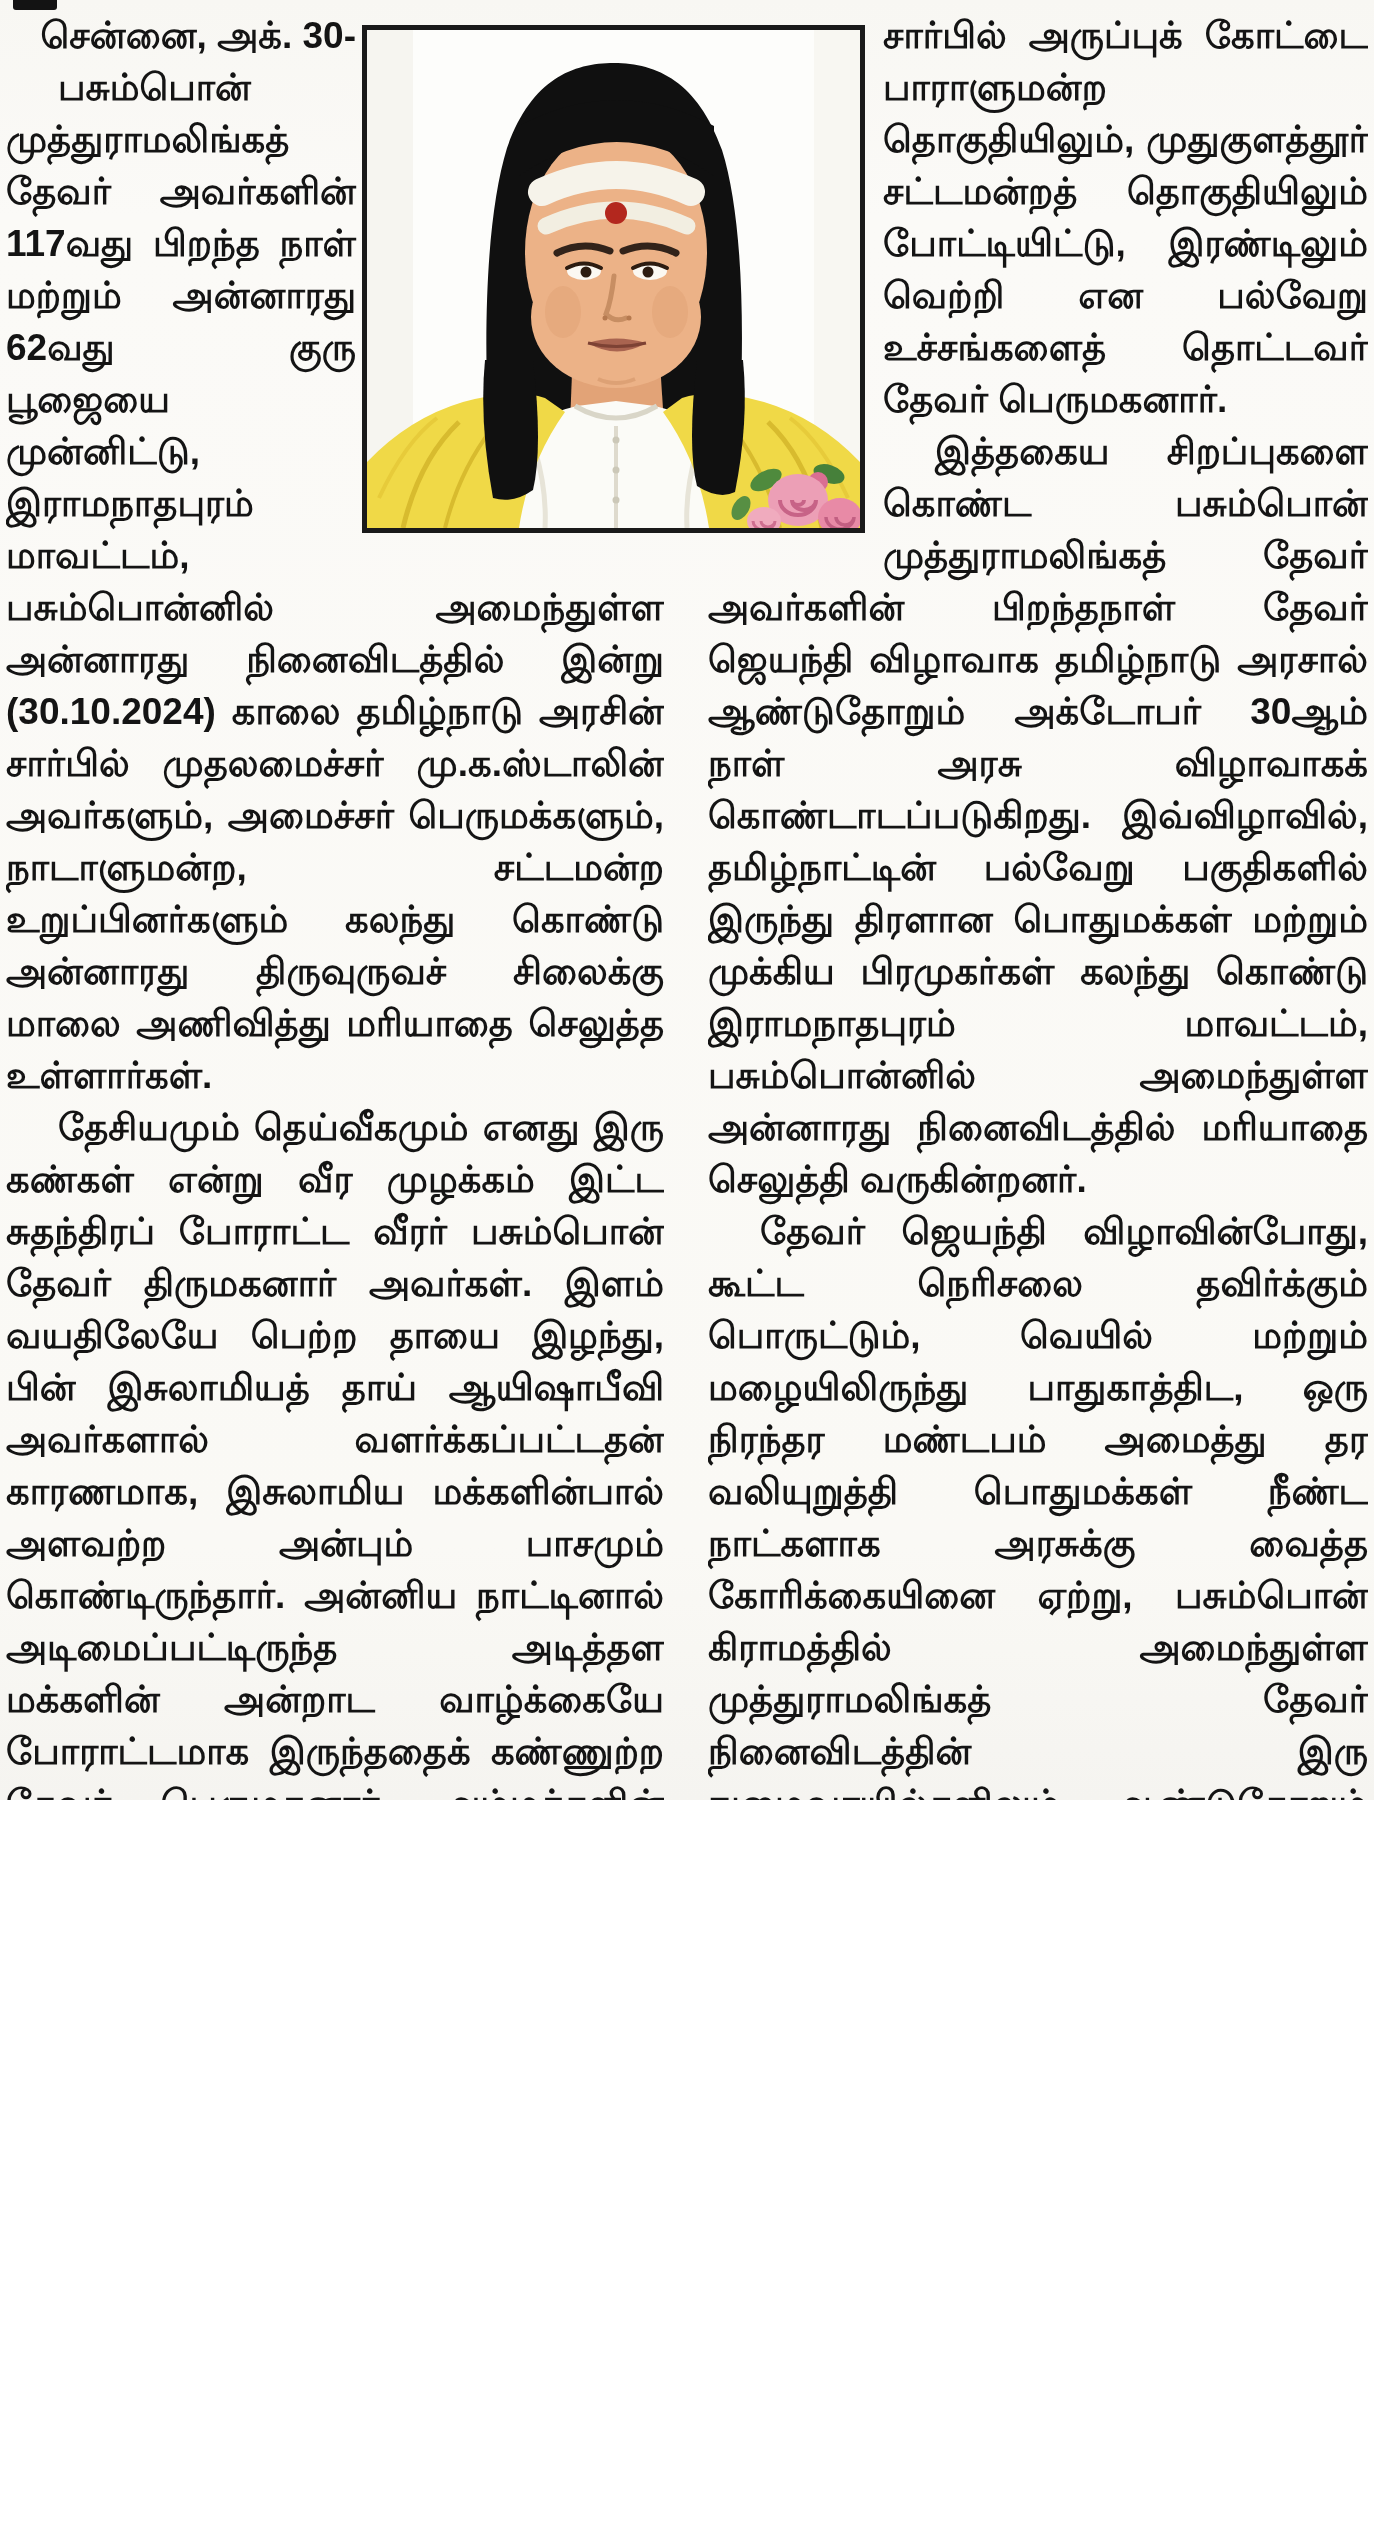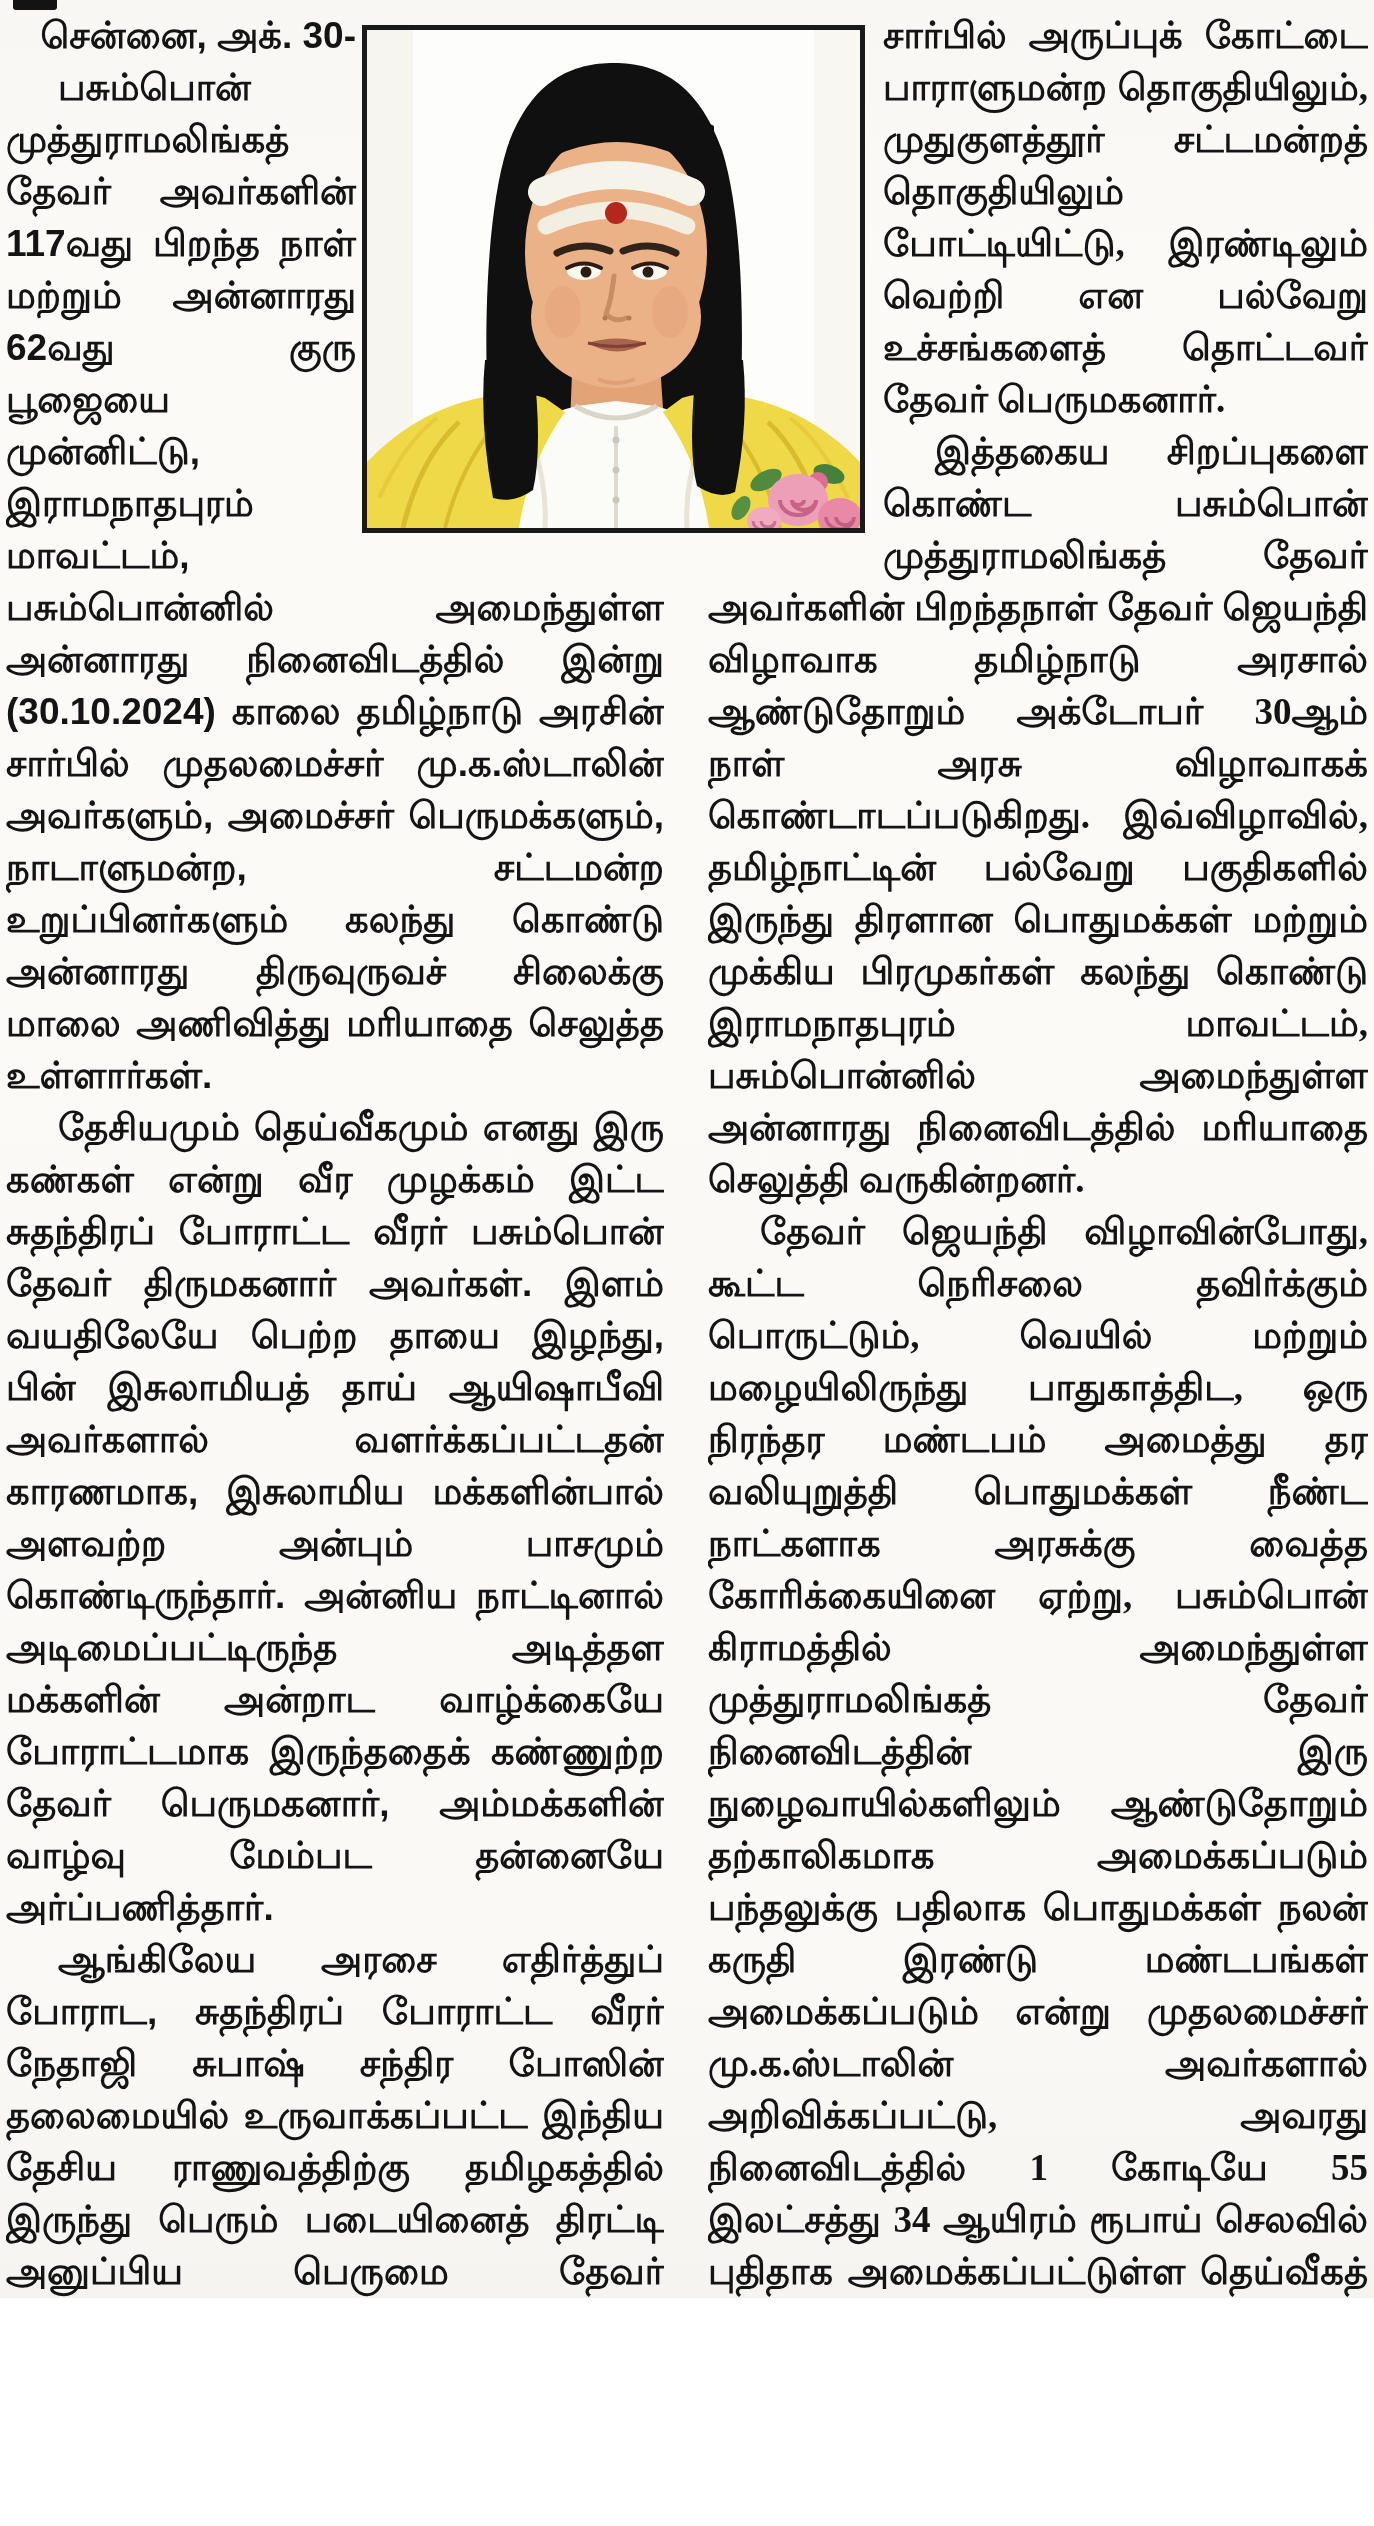--- a/index.html
+++ b/index.html
@@ -1,18 +1,18 @@
 <!DOCTYPE html>
 <html><head>
 <meta charset="utf-8">
 <style>
   html,body{margin:0;padding:0;}
   .page{
     position:relative;
-    width:1374px;height:2298px;
+    width:1374px;height:1800px;
     background:linear-gradient(180deg,#f8f7f3,#fbfaf7 12%,#faf9f5 86%,#f5f4f0);
     overflow:hidden;
     font-family:"Liberation Sans","DejaVu Sans",sans-serif;
     color:#141414;
   }
   .corner-mark{
     position:absolute;left:13px;top:0;width:44px;height:10px;
     background:#131313;border-radius:0 0 3px 3px;
   }
   .photo{
@@ -20,21 +20,21 @@
     margin:0;box-sizing:border-box;border:5px solid #1a1a1a;background:#fdfdfb;
     z-index:2;
   }
   .photo svg{display:block;width:100%;height:100%;}
   .col{
     position:absolute;top:10px;height:2516px;overflow:hidden;
     font-size:37px;line-height:52px;font-weight:700;
     text-align:justify;letter-spacing:0;
   }
   .col-left{left:6px;width:658px;}
-  .col-right{left:708px;width:660px;font-family:Liberation Serif, serif;}
+  .col-right{left:708px;width:660px;}
   .wrap-spacer{pointer-events:none;}
   .col-left .wrap-spacer{float:right;width:308px;height:550px;}
   .col-right .wrap-spacer{float:left;width:175px;height:568px;}
   .col p{margin:0;text-indent:52px;}
   p.dateline{text-align:right;text-indent:0;padding-right:8px;}
   .col-right p.continuation{text-indent:0;}
 </style>
 </head>
 <body>
 

